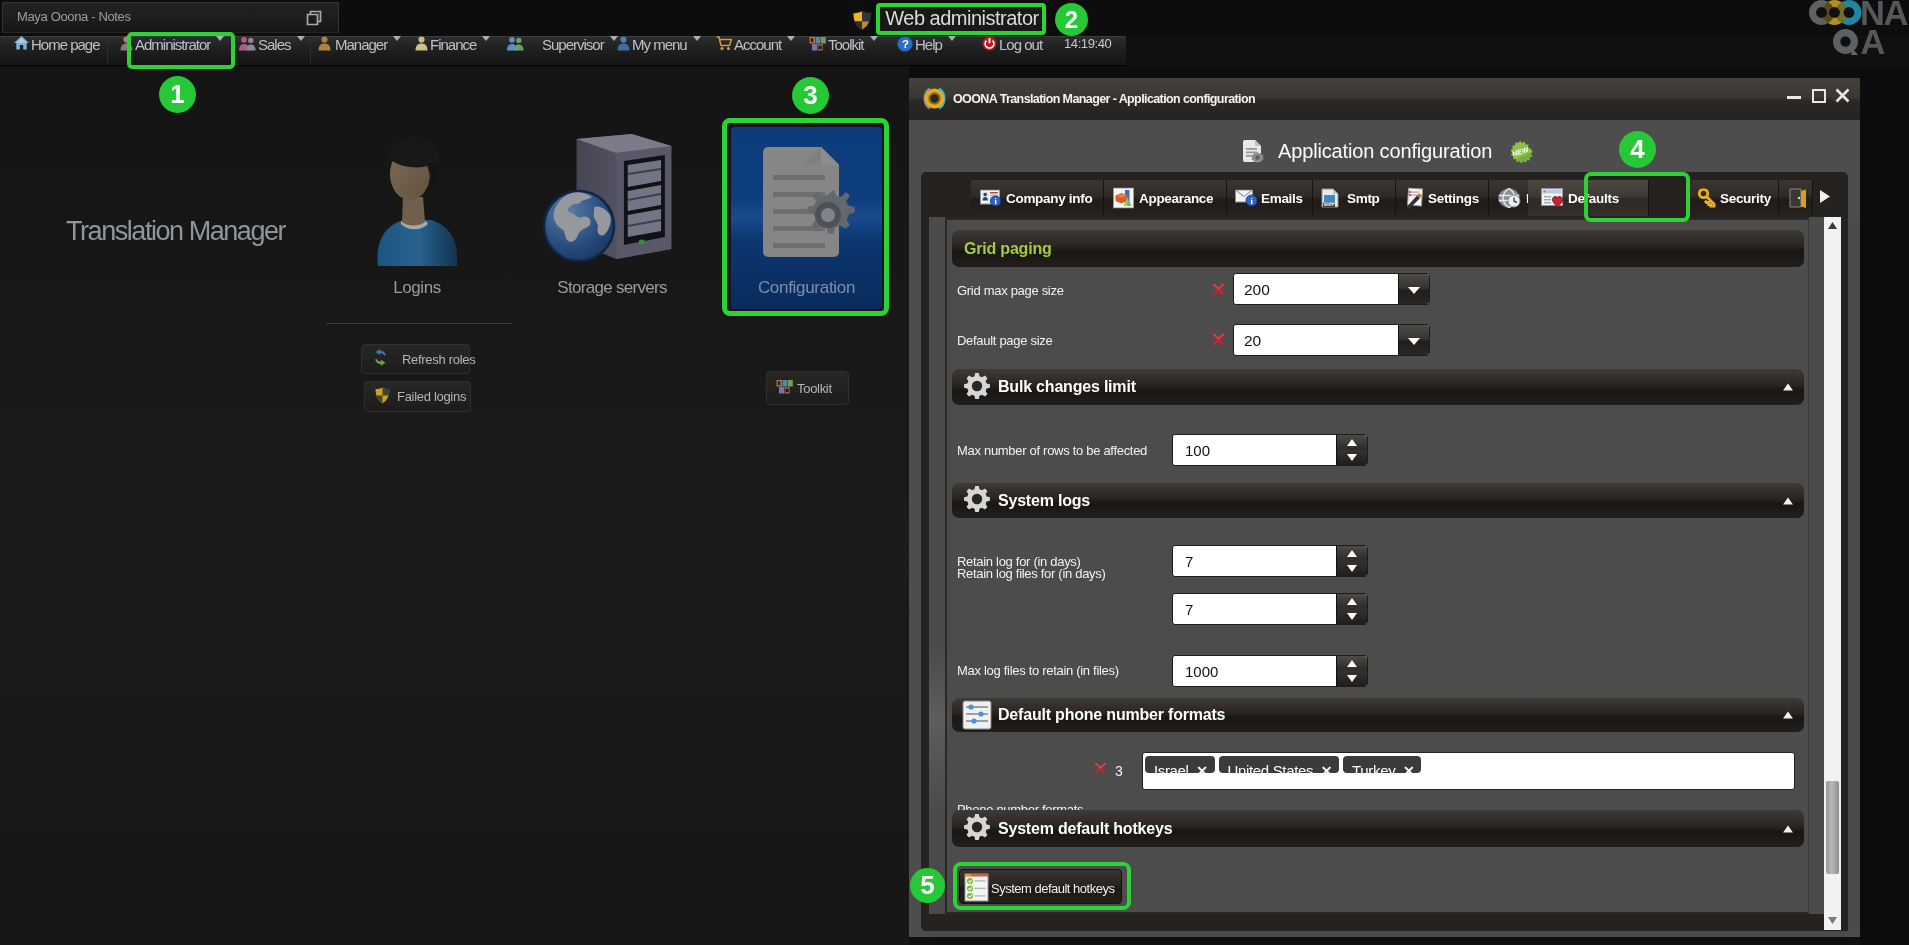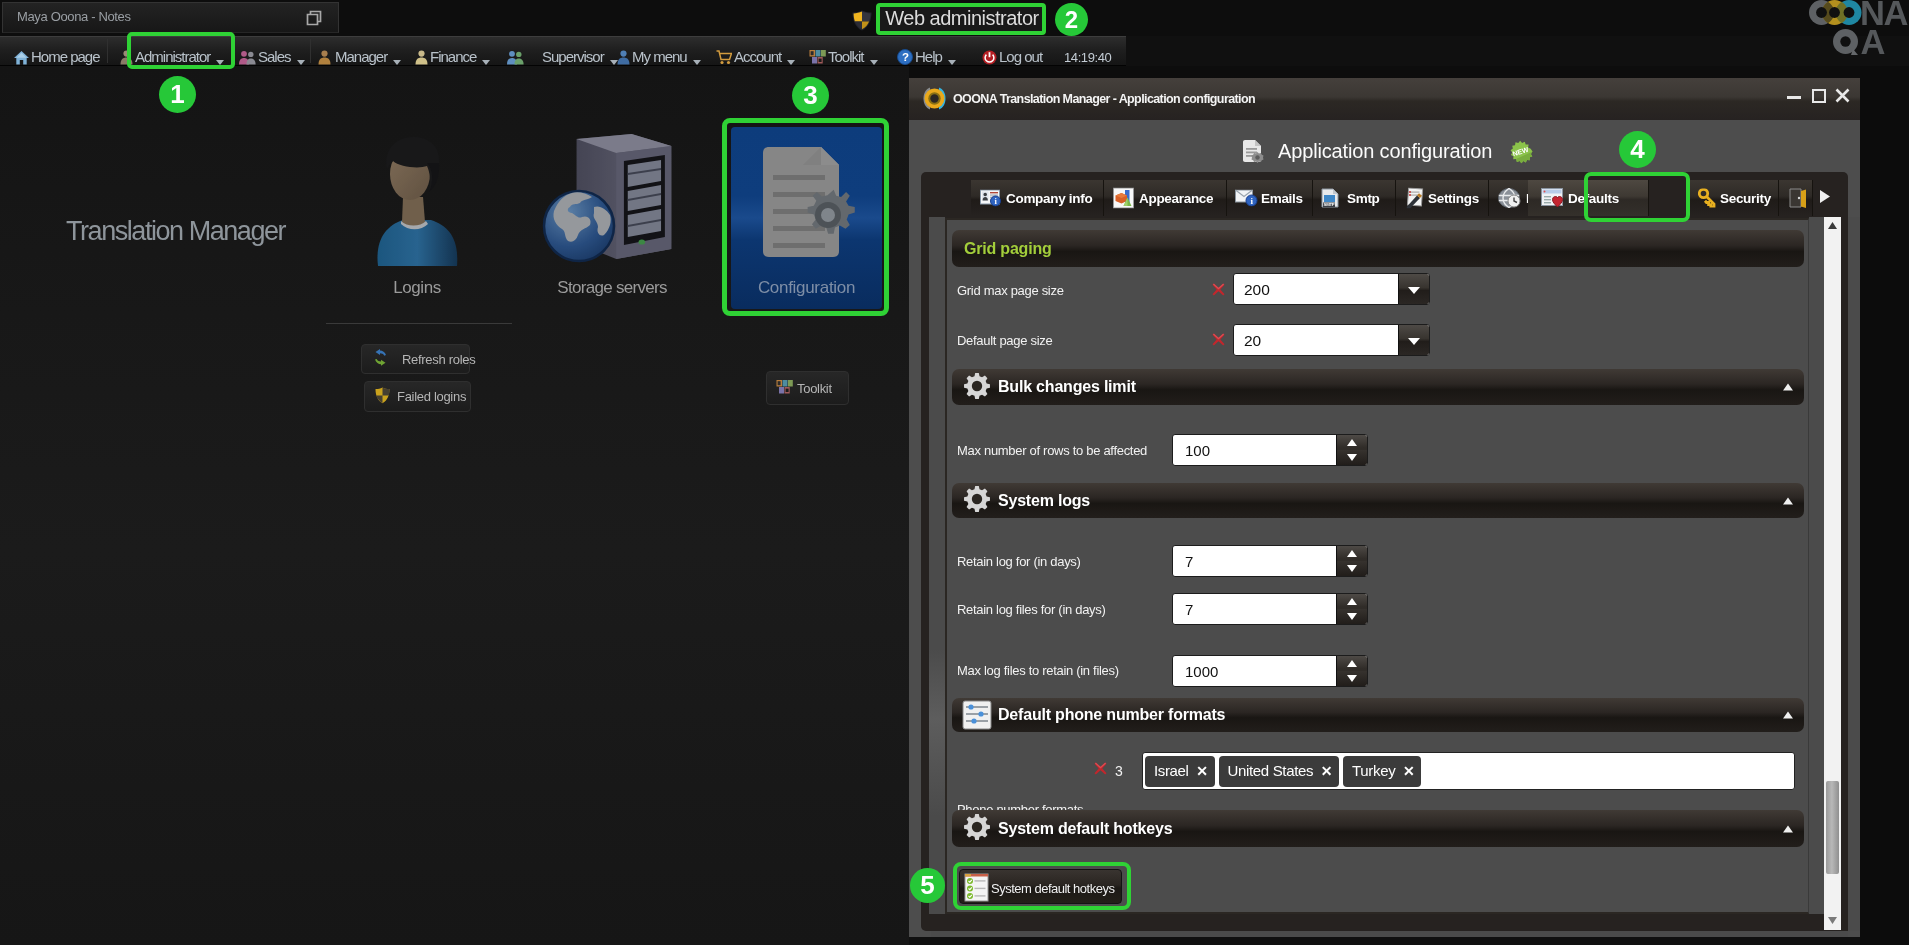--- a/index.html
+++ b/index.html
@@ -1,19 +1,19 @@
 <!DOCTYPE html>
 <html><head><meta charset="utf-8"><style>
 *{margin:0;padding:0;box-sizing:border-box}
 html,body{width:1909px;height:945px;overflow:hidden;background:#101010}
 body{font-family:"Liberation Sans",sans-serif;position:relative}
 .abs{position:absolute}
 .gbox{position:absolute;border:4px solid #2fd235;border-radius:7px}
 .gcirc{position:absolute;background:#26c838;border-radius:50%;color:#fff;font-weight:bold;display:flex;align-items:center;justify-content:center;font-size:26px}
-.mi{position:absolute;top:36px;height:29px;display:flex;align-items:flex-end;color:#b9c2ca;font-size:15px;letter-spacing:-1px;white-space:nowrap}
+.mi{position:absolute;top:36px;height:29px;display:flex;align-items:flex-start;color:#b9c2ca;font-size:15px;letter-spacing:-1px;white-space:nowrap}
 .car{display:inline-block;width:0;height:0;border-left:4.5px solid transparent;border-right:4.5px solid transparent;border-top:5.5px solid #a7b0b8;margin-left:6px}
 .msep{position:absolute;top:39px;width:1px;height:24px;background:#303030}
 .iconlabel{position:absolute;color:#9b9b9b;font-size:17px;letter-spacing:-0.4px;text-align:center}
 .btn{position:absolute;background:linear-gradient(180deg,#272727,#1c1c1c);border:1px solid #2f2f2f;border-radius:4px;display:flex;align-items:center;color:#b5b5b5;font-size:13px;letter-spacing:-0.3px;white-space:nowrap}
 .tab{position:absolute;top:180px;height:36px;background:linear-gradient(180deg,#3b3631 0%,#2e2a26 45%,#1f1b18 55%,#262220 100%);border-right:1px solid #16130f;color:#fff;font-weight:bold;font-size:13.5px;letter-spacing:-0.3px}
 .tab.sel{background:linear-gradient(180deg,#4e4841 0%,#3e3933 45%,#2d2925 55%,#34302b 100%)}
 .tab .tx{position:absolute;top:50%;transform:translateY(-50%)}
 .secbar{position:absolute;background:linear-gradient(180deg,#403a35 0%,#2b2623 42%,#191613 58%,#221e1b 100%);border-radius:7px;color:#fff;font-weight:bold;font-size:15.5px;letter-spacing:-0.2px}
 .secbar .tx{position:absolute;left:46px;top:50%;transform:translateY(-50%)}
 .secbar .tri{position:absolute;right:11px;top:50%;transform:translateY(-50%);width:0;height:0;border-left:5.5px solid transparent;border-right:5.5px solid transparent;border-bottom:7px solid #efefef}
@@ -21,21 +21,21 @@
 .dd{position:absolute;width:197px;height:32px;background:#fff;border:1px solid #1c1c1c;border-radius:3px;font-size:15px;color:#111}
 .dd .v{position:absolute;left:10px;top:7px;font-size:15.5px}
 .dd .b{position:absolute;right:0;top:0;width:31px;height:30px;background:linear-gradient(180deg,#4e4a46 0%,#38342f 45%,#211d1a 55%,#2b2724 100%);border-radius:0 2px 2px 0;border-left:1px solid #111}
 .dd .b:after{content:"";position:absolute;left:9px;top:13px;width:0;height:0;border-left:6px solid transparent;border-right:6px solid transparent;border-top:7px solid #fff}
 .spin{position:absolute;width:196px;height:32px;background:#fff;border:1px solid #1c1c1c;border-radius:3px;font-size:15px;color:#111}
 .spin .v{position:absolute;left:12px;top:7px}
 .spin .bu{position:absolute;right:0;top:0;width:31px;height:15px;background:linear-gradient(180deg,#4e4a46,#302c28 85%);border-radius:0 2px 0 0;border-left:1px solid #111}
 .spin .bd{position:absolute;right:0;bottom:0;width:31px;height:15px;background:linear-gradient(180deg,#36322e,#211d1a);border-radius:0 0 2px 0;border-left:1px solid #111}
 .spin .bu:after{content:"";position:absolute;left:10px;top:4px;border-left:5.5px solid transparent;border-right:5.5px solid transparent;border-bottom:7px solid #fff}
 .spin .bd:after{content:"";position:absolute;left:10px;top:4px;border-left:5.5px solid transparent;border-right:5.5px solid transparent;border-top:7px solid #fff}
-.tag{position:relative;display:inline-block;background:#3b3b3b;border-radius:4px;color:#fff;font-size:15px;letter-spacing:-0.35px;height:31px;line-height:30px;padding:0 26px 0 9px;margin-right:4px;vertical-align:top}
+.tag{position:relative;display:inline-block;background:#3b3b3b;border-radius:4px;color:#fff;font-size:15px;letter-spacing:-0.35px;height:17px;line-height:30px;padding:0 26px 0 9px;margin-right:4px;vertical-align:top}
 .tag .x{position:absolute;right:7px;top:0px;font-weight:bold;font-size:14px}
 </style></head><body>
 <div class="abs" style="left:0px;top:0px;width:1909px;height:36px;background:#0d0d0d"></div>
 <div class="abs" style="left:0px;top:66px;width:909px;height:879px;background:linear-gradient(180deg,#141414 0%,#181818 28%,#1b1b1b 55%,#161616 100%)"></div>
 <div class="abs" style="left:1860px;top:66px;width:49px;height:879px;background:#0c0c0c"></div>
 <div class="abs" style="left:909px;top:66px;width:951px;height:12px;background:#0d0d0d"></div>
 <div class="abs" style="left:2px;top:2px;width:337px;height:31px;background:linear-gradient(180deg,#232323,#171717);border:1px solid #333;border-bottom-color:#262626">
     <div class="abs" style="left:14px;top:6px;font-size:13px;color:#9a9fa4;letter-spacing:-0.35px">Maya Ooona - Notes</div>
     <svg class="abs" style="left:303px;top:7px" width="16" height="16" viewBox="0 0 16 16">
       <path d="M4.5 4.5 V1.5 H14.5 V11.5 H11.5 M1.5 4.5 H11.5 V14.5 H1.5 Z" fill="none" stroke="#a8a8a8" stroke-width="1.7"></path>
@@ -445,21 +445,21 @@
     </svg>
     <div class="tx" style="left:46px;font-size:16px">System logs</div>
     <div class="tri"></div>
   </div>
 <div class="rowlabel" style="left:957px;top:554px">Retain log for (in days)</div>
 <div class="spin" style="left:1172px;top:545px">
     <div class="v">7</div>
     <div class="bu"></div>
     <div class="bd"></div>
   </div>
-<div class="rowlabel" style="left:957px;top:602px">Retain log files for (in days)</div>
+<div class="rowlabel" style="left:957px;top:566px">Retain log files for (in days)</div>
 <div class="spin" style="left:1172px;top:593px">
     <div class="v">7</div>
     <div class="bu"></div>
     <div class="bd"></div>
   </div>
 <div class="rowlabel" style="left:957px;top:663px">Max log files to retain (in files)</div>
 <div class="spin" style="left:1172px;top:655px">
     <div class="v">1000</div>
     <div class="bu"></div>
     <div class="bd"></div>

